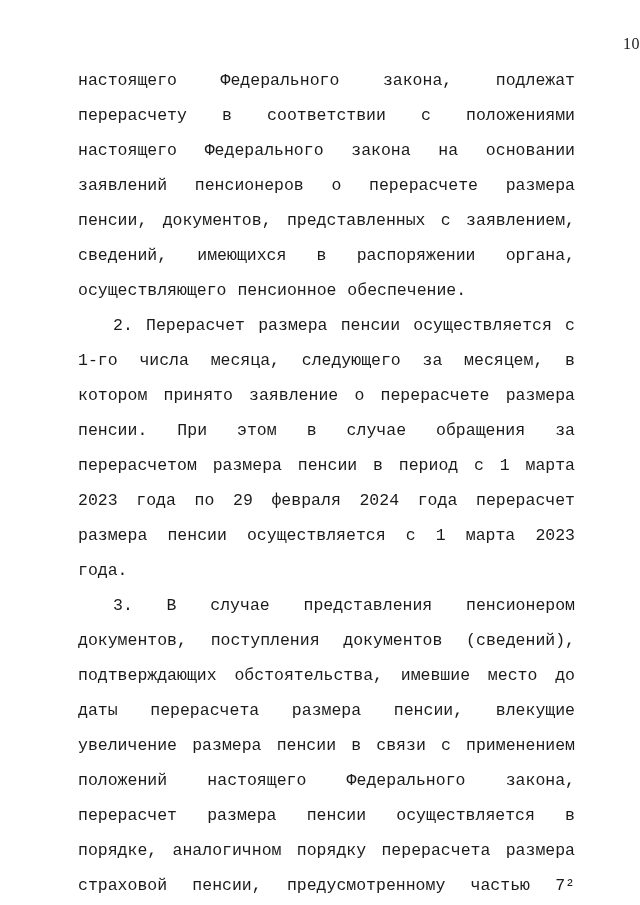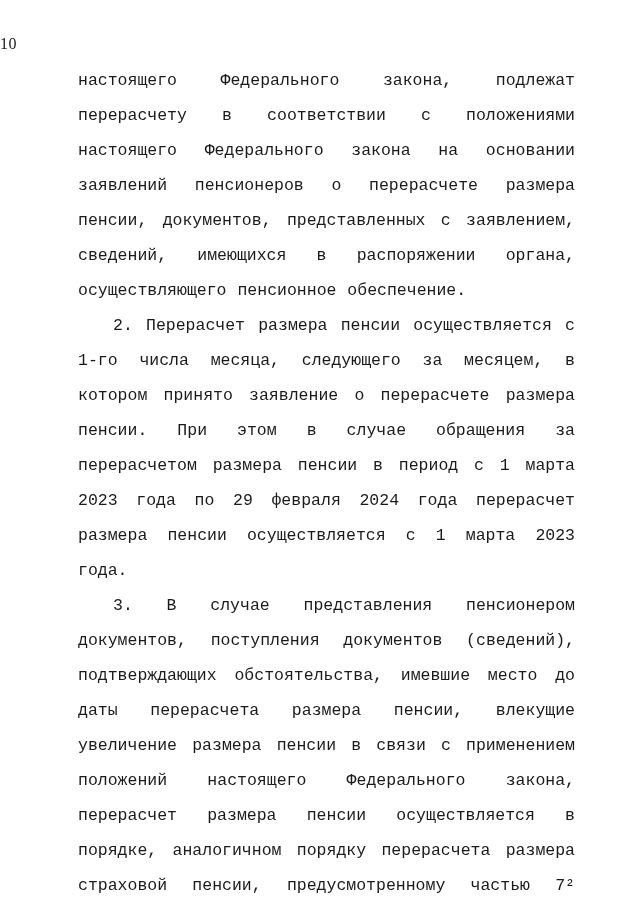--- a/index.html
+++ b/index.html
@@ -12,21 +12,21 @@
     width: 640px;
     height: 905px;
     background: #ffffff;
     overflow: hidden;
     font-family: "Liberation Serif", "DejaVu Serif", serif;
     color: #1a1a1a;
     -webkit-font-smoothing: antialiased;
   }
   .page-number {
     margin-top: 36px;
-    text-align: left;
+    text-align: right;
     font-size: 16px;
     line-height: 16px;
     letter-spacing: 0.5px;
   }
   .doc-body {
     margin: 11px 94px 0 78px;
     width: 497px;
     font-family: Liberation Mono, monospace;
   }
   .doc-body p {

